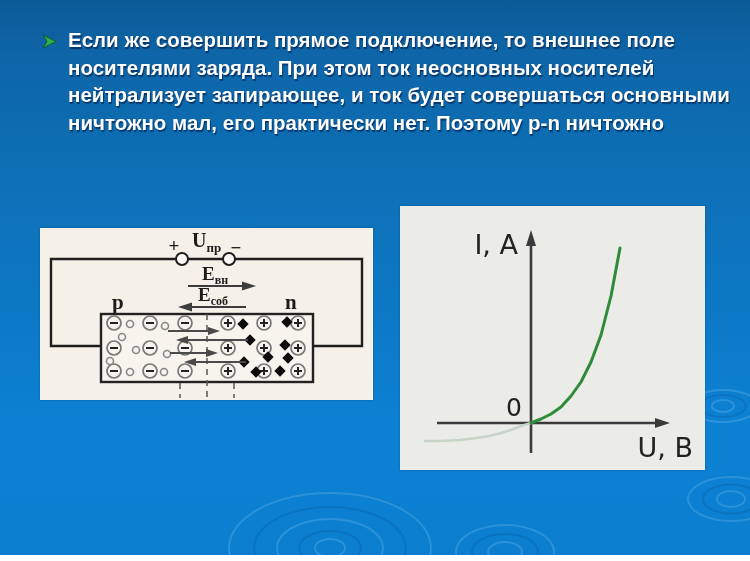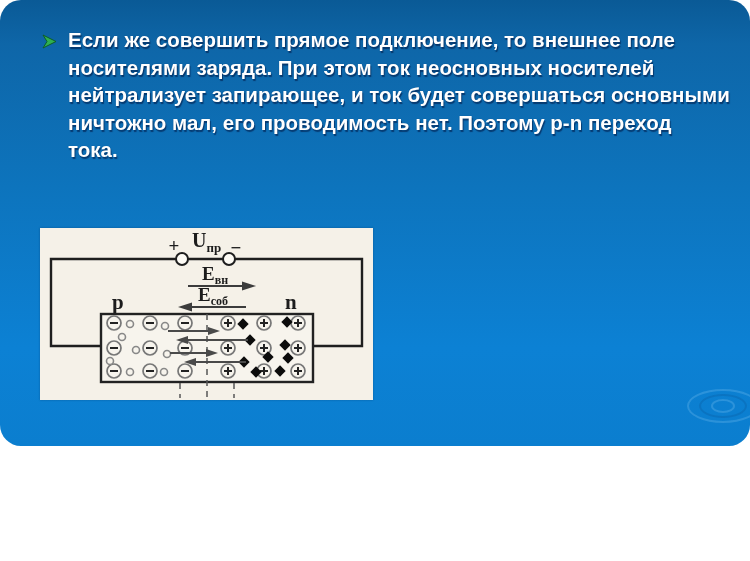--- a/index.html
+++ b/index.html
@@ -1,22 +1,21 @@
 <!DOCTYPE html>
 <html><head>
 <meta charset="utf-8">
 <style>
   html,body{margin:0;padding:0;}
   .slide{
     position:relative;
-    width:750px;height:446px;
+    width:750px;height:555px;
     overflow:hidden;
     background:linear-gradient(180deg,#0a5a96 0%, #0e66a8 10%, #0d74bd 42%, #0c81d4 78%, #0b7ecf 100%);
     font-family:"Liberation Sans", sans-serif;
-    border-radius:21px;
   }
   
   .ripple{position:absolute;width:0;height:0;pointer-events:none;}
   .ring{position:absolute;left:0;top:0;transform:translate(-50%,-50%);border-radius:50%;}
   .ring.light{border:2px solid rgba(160,212,250,0.22);}
   .ring.dark{border:2px solid rgba(10,70,130,0.20);}
   
   .bullet{position:absolute;left:42px;top:34px;}
   .para{position:absolute;left:68px;top:26px;}
   .pline{
@@ -64,22 +63,21 @@
   <div class="bullet">
     <svg width="16" height="15" viewBox="0 0 16 15">
       <polygon points="1,1 14,7.5 1,14 5,7.5" fill="#2fb050" stroke="#0c5c28" stroke-width="1"></polygon>
     </svg>
   </div>
 
   <div class="para">
     <div class="pline">Если же совершить прямое подключение, то внешнее поле</div>
     <div class="pline">носителями заряда. При этом ток неосновных носителей</div>
     <div class="pline">нейтрализует запирающее, и ток будет совершаться основными</div>
-    <div class="pline">ничтожно мал, его проводимость нет. Поэтому p-n переход</div>
-    <div class="pline">тока.</div>
+    <div class="pline">ничтожно мал, его практически нет. Поэтому p-n ничтожно</div>
   </div>
 
   <div class="panel panel-left">
     <svg width="333" height="172" viewBox="0 0 333 172">
 
       <path d="M136,31 H11 V118 H61" fill="none" stroke="#1e1e1e" stroke-width="2.4"></path>
       <path d="M195,31 H322 V118 H273" fill="none" stroke="#1e1e1e" stroke-width="2.4"></path>
       <line x1="148" y1="31" x2="183" y2="31" stroke="#1e1e1e" stroke-width="2.4"></line>
 
       <circle cx="142" cy="31" r="6" fill="#fdfbf5" stroke="#1e1e1e" stroke-width="2"></circle>
@@ -224,14 +222,31 @@
         <line x1="208" y1="112" x2="146" y2="112"></line>
           <polygon points="136,112 148,108 148,116" fill="#4a4a4a" stroke="none"></polygon>
         <line x1="130" y1="125" x2="168" y2="125"></line>
           <polygon points="178,125 166,121 166,129" fill="#4a4a4a" stroke="none"></polygon>
         <line x1="206" y1="134" x2="154" y2="134"></line>
           <polygon points="144,134 156,130 156,138" fill="#4a4a4a" stroke="none"></polygon>
       </g>
     </svg>
   </div>
 
+  <div class="panel panel-right">
+    <svg width="305" height="264" viewBox="0 0 305 264">
+
+      <line x1="131" y1="247" x2="131" y2="36" stroke="#3a3a3a" stroke-width="2.6"></line>
+      <polygon points="131,24 126,40 136,40" fill="#3a3a3a"></polygon>
+      <line x1="37" y1="217" x2="258" y2="217" stroke="#3a3a3a" stroke-width="2.6"></line>
+      <polygon points="270,217 255,212 255,222" fill="#3a3a3a"></polygon>
+
+      <polyline fill="none" stroke-width="2.5" stroke-linecap="round" stroke-linejoin="round" stroke="#c8d4c6" points="131,217 121,220 111,224 101,227 89,230 76,232 60,234 42,235 25,235"></polyline>
+
+      <polyline fill="none" stroke-width="3" stroke-linecap="round" stroke-linejoin="round" stroke="#2e8b38" points="131,217 141,213 151,208 161,201 171,190 181,176 191,156 201,129 211,90 220,42"></polyline>
+
+      <text class="graphlab" x="118" y="48" font-size="27" text-anchor="end">I, A</text>
+      <text class="graphlab" x="293" y="251" font-size="27" text-anchor="end">U, B</text>
+      <text class="graphlab" x="122" y="210" font-size="25" text-anchor="end">0</text>
+    </svg>
+  </div>
 
 </div>
 
 </body></html>

